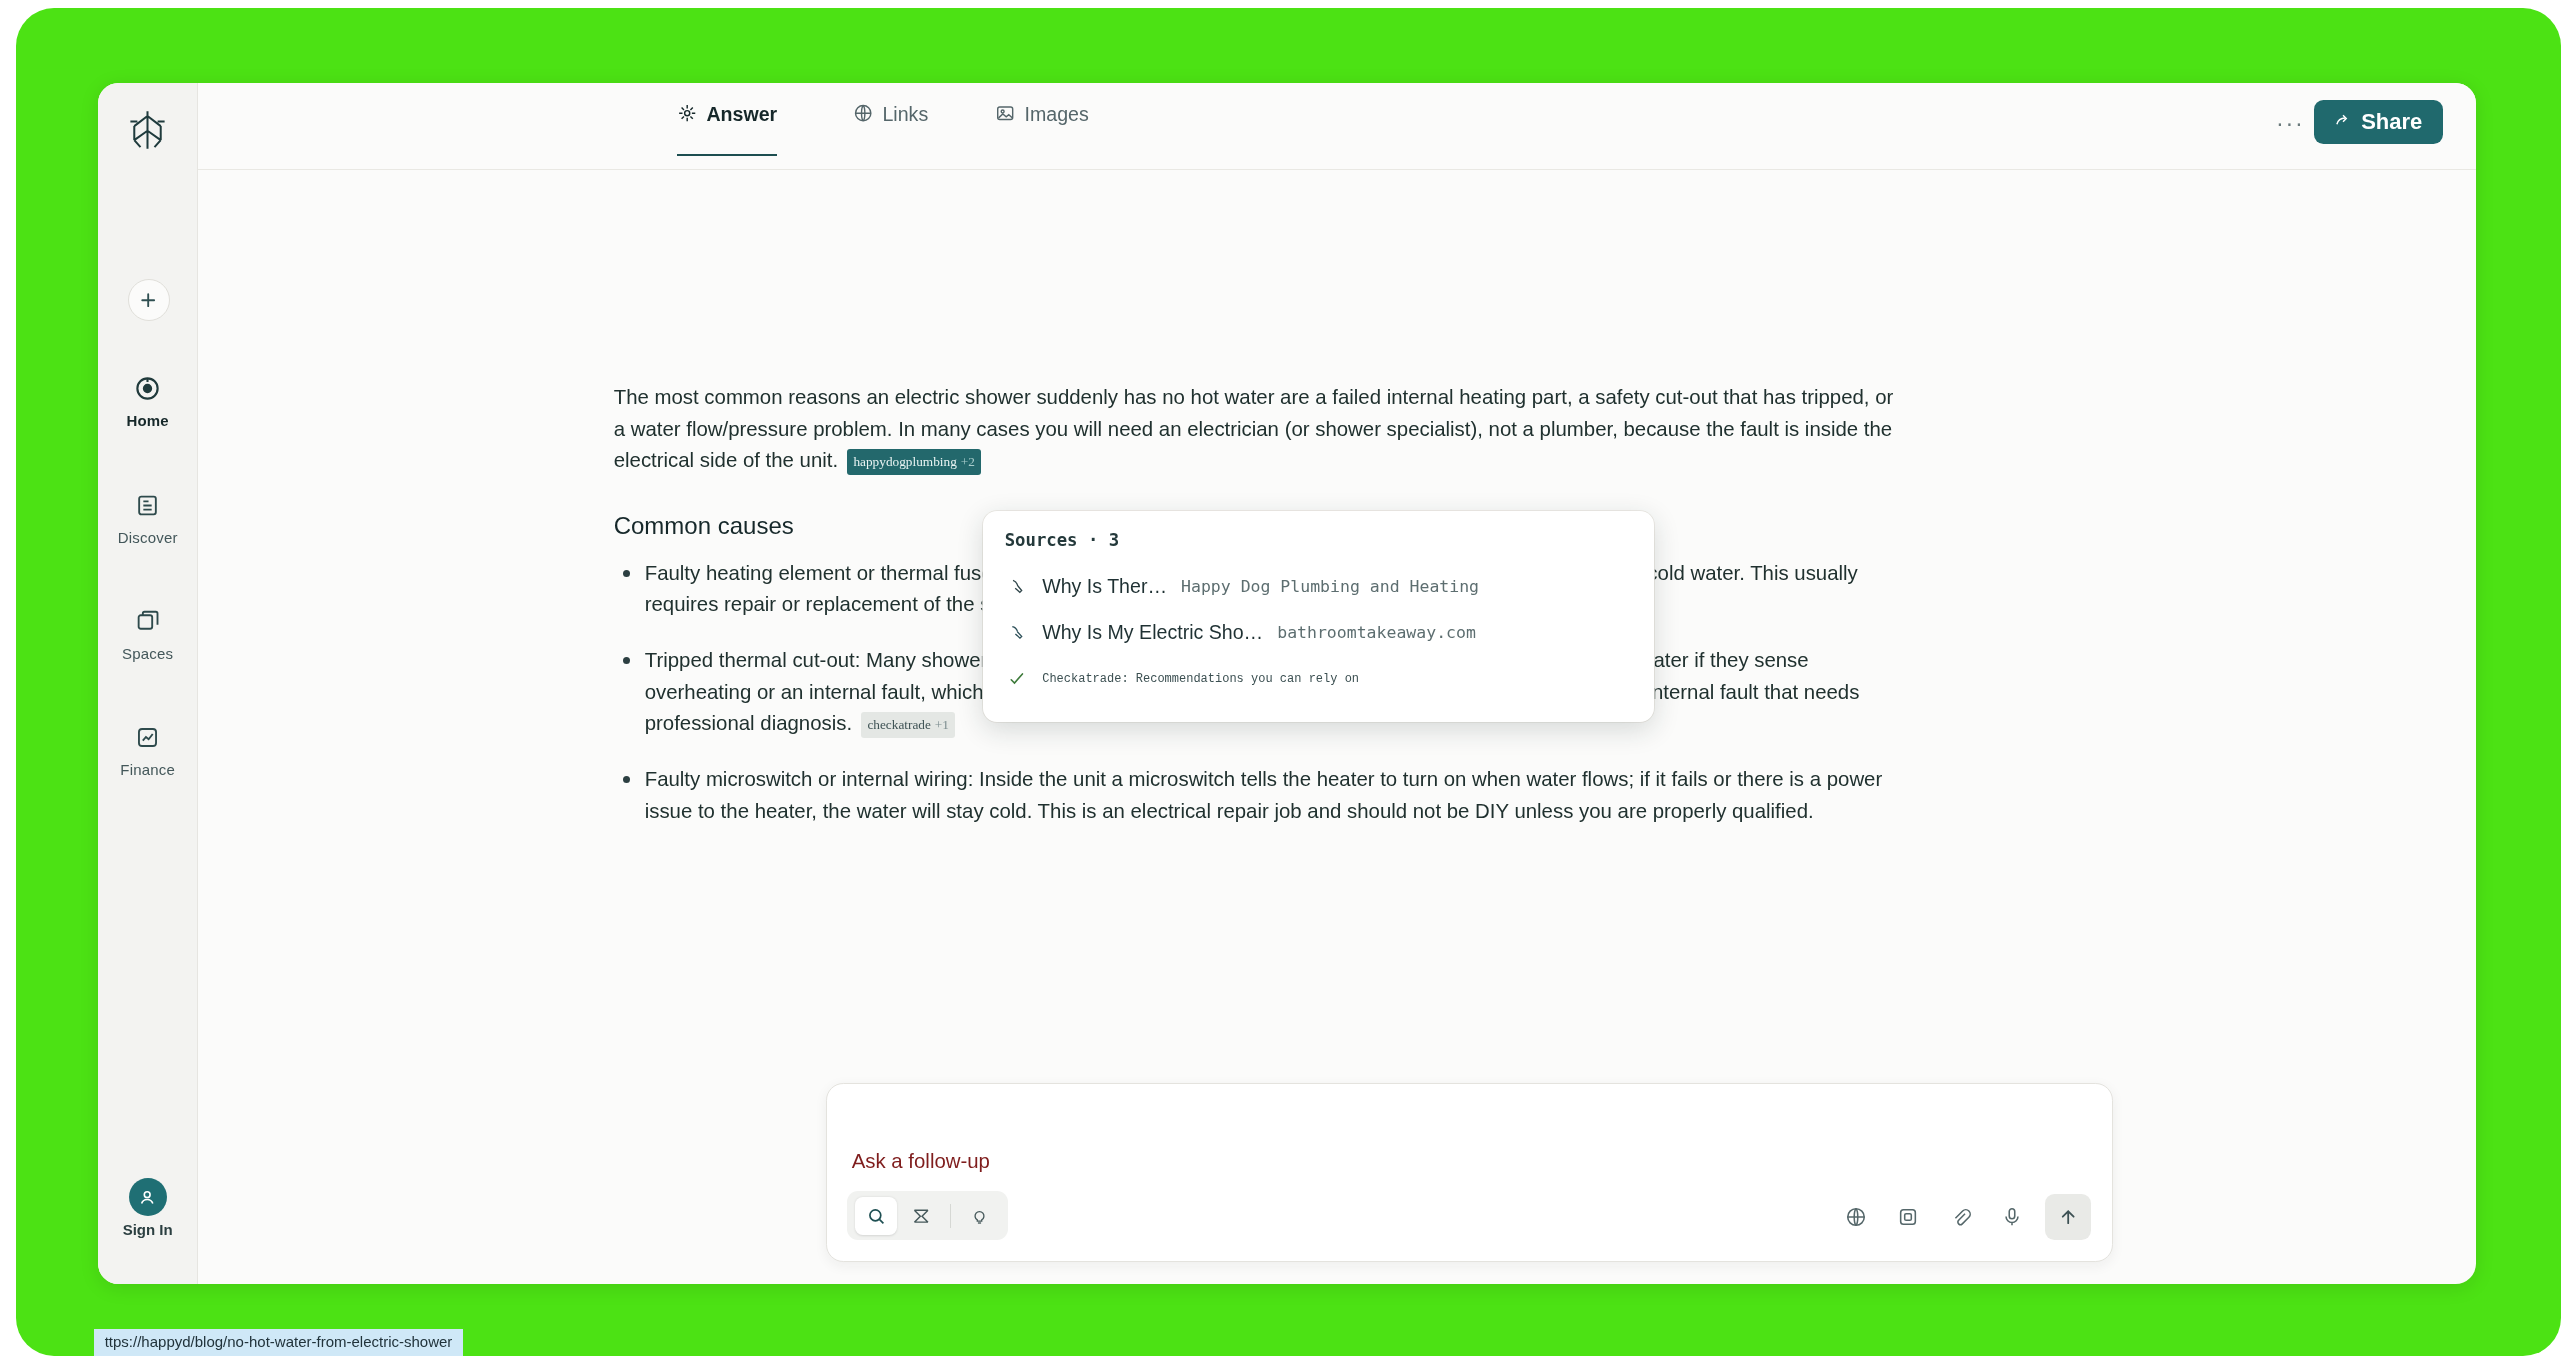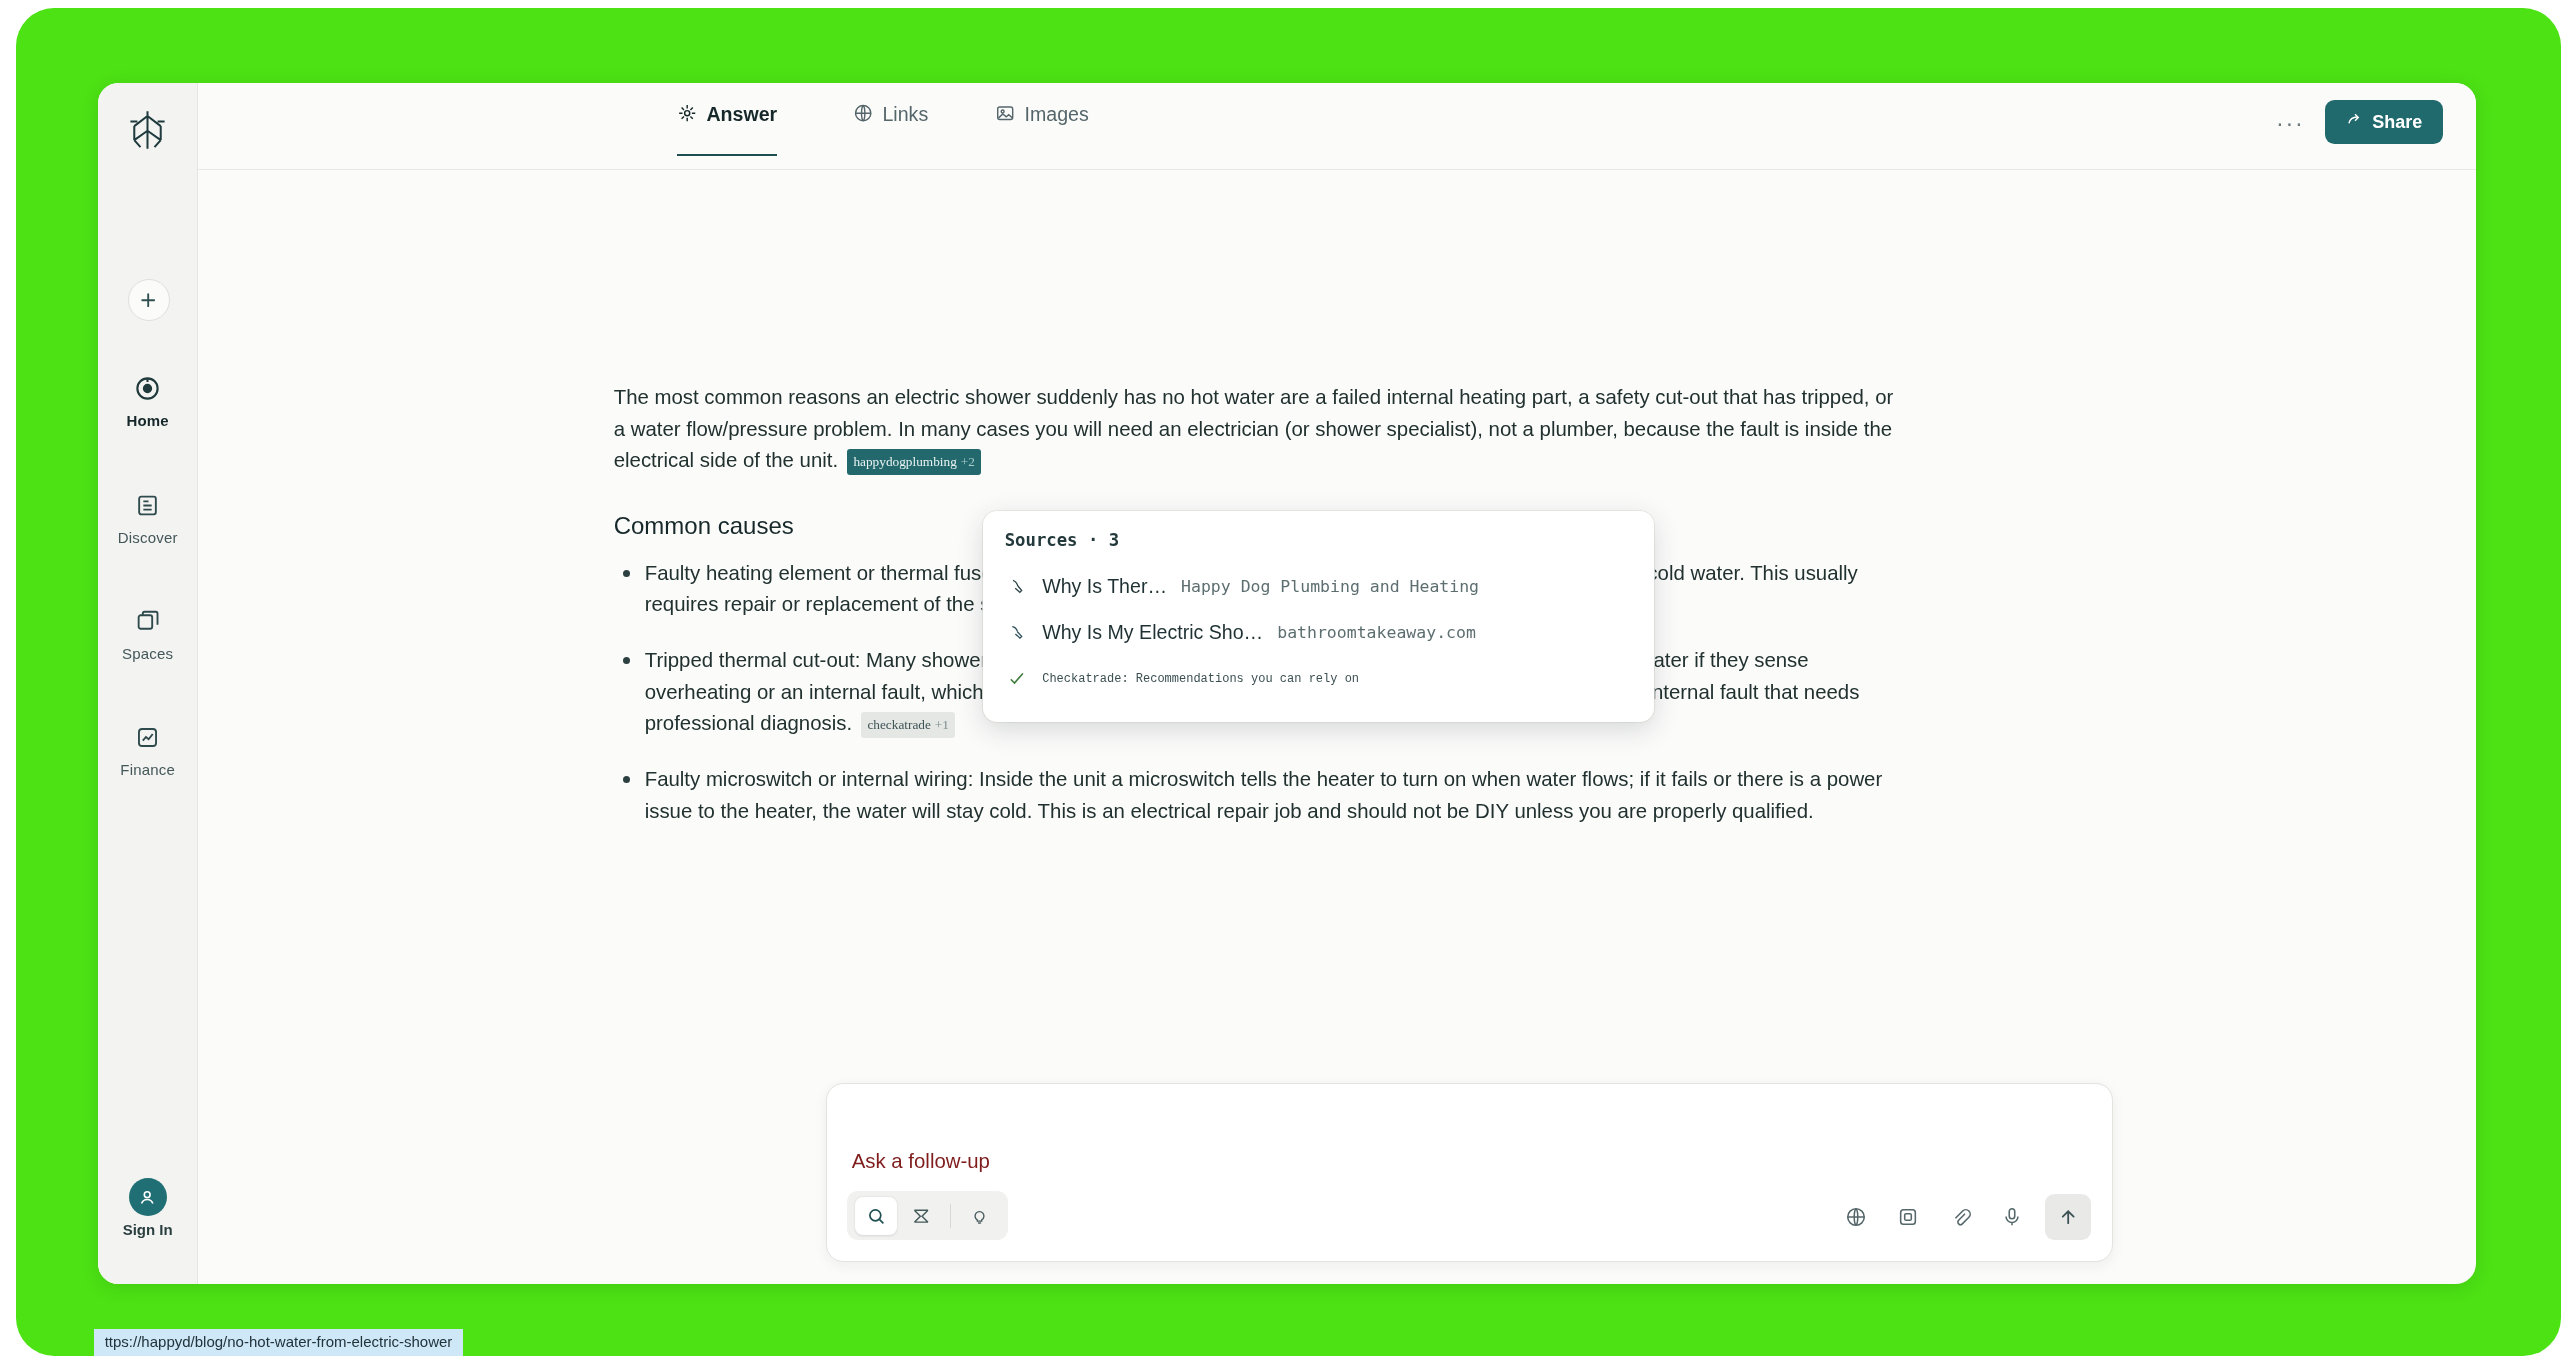--- a/index.html
+++ b/index.html
@@ -99,21 +99,21 @@
     width: 35px; height: 35px; color: #6a7a7c;
     display: flex; align-items: center; justify-content: center;
     font-size: 23.5px; letter-spacing: 1.6px;
   }
   #share-btn {
     position: absolute; right: 33px; top: 17.3px;
     height: 44px; padding: 0 20.4px;
     background: #20696d; color: #ffffff;
     border-radius: 9.4px;
     display: flex; align-items: center; gap: 9.4px;
-    font-size: 18px; font-weight: bold;
+    font-size: 22px; font-weight: bold;
   }
 
   
   #content {
     position: absolute; left: 100px; top: 75px;
     width: calc(100% - 100px); height: calc(100% - 75px);
   }
   #user-bubble {
     position: absolute; right: 612px; top: 141px;
     max-width: 793px;

